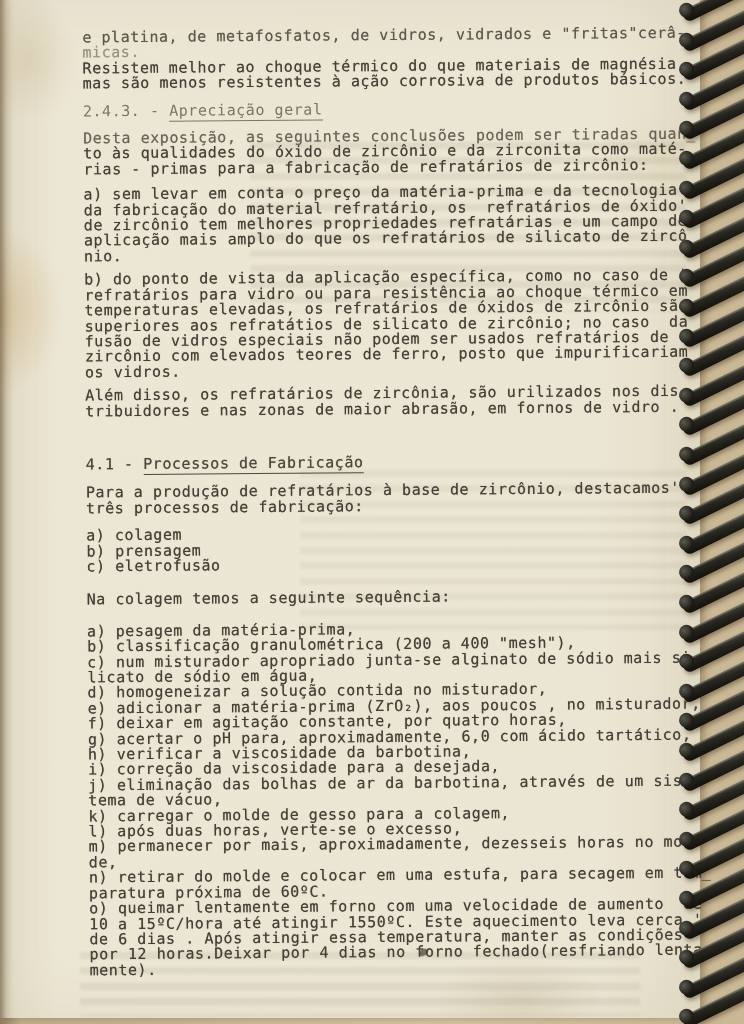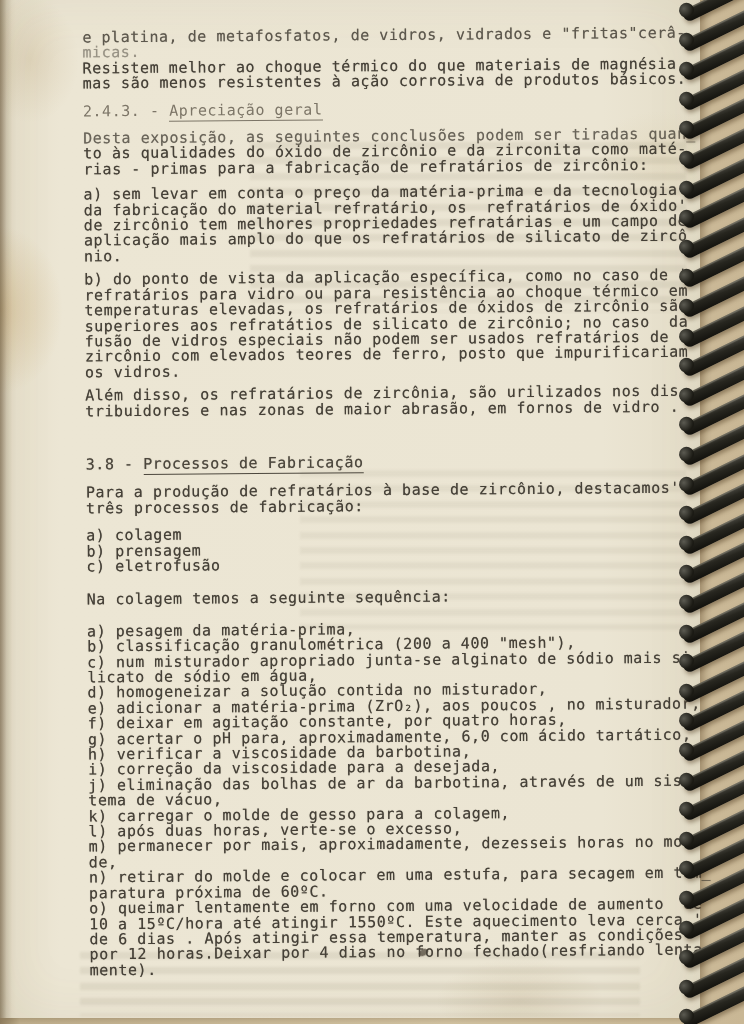--- a/index.html
+++ b/index.html
@@ -121,21 +121,21 @@
           <div class="tline">zircônio com elevados teores de ferro, posto que impurificariam</div>
           <div class="tline">os vidros.</div>
         </div>
 
       <div class="block para-alem">
           <div class="tline">Além disso, os refratários de zircônia, são urilizados nos dis-</div>
           <div class="tline">tribuidores e nas zonas de maior abrasão, em fornos de vidro .</div>
         </div>
 
       <div class="block heading heading-25">
-        <span class="h-num">3.8 - </span><span class="h-title">Processos de Fabricação</span>
+        <span class="h-num">4.1 - </span><span class="h-title">Processos de Fabricação</span>
       </div>
 
       <div class="block producao">
           <div class="tline">Para a produção de refratários à base de zircônio, destacamos'</div>
           <div class="tline">três processos de fabricação:</div>
         </div>
 
       <div class="block plist">
           <div class="tline">a) colagem</div>
           <div class="tline">b) prensagem</div>

